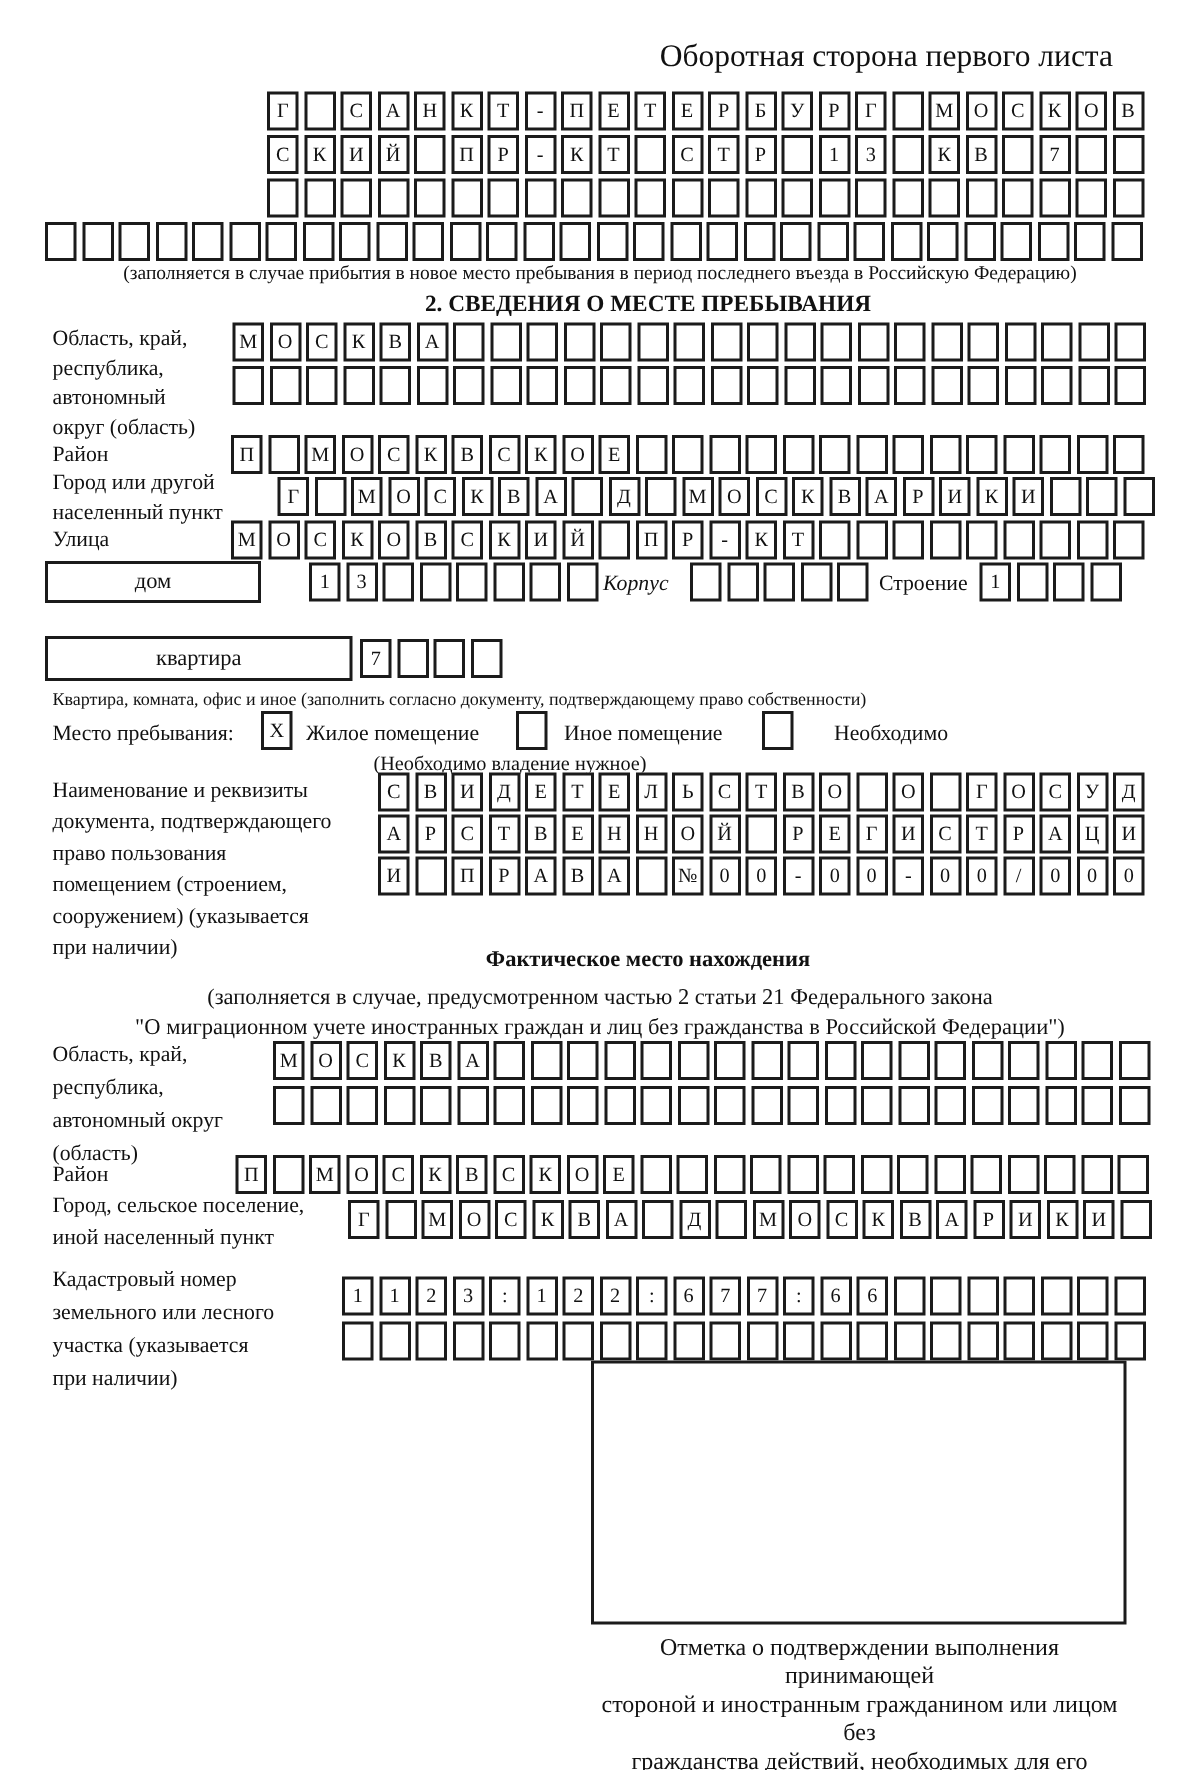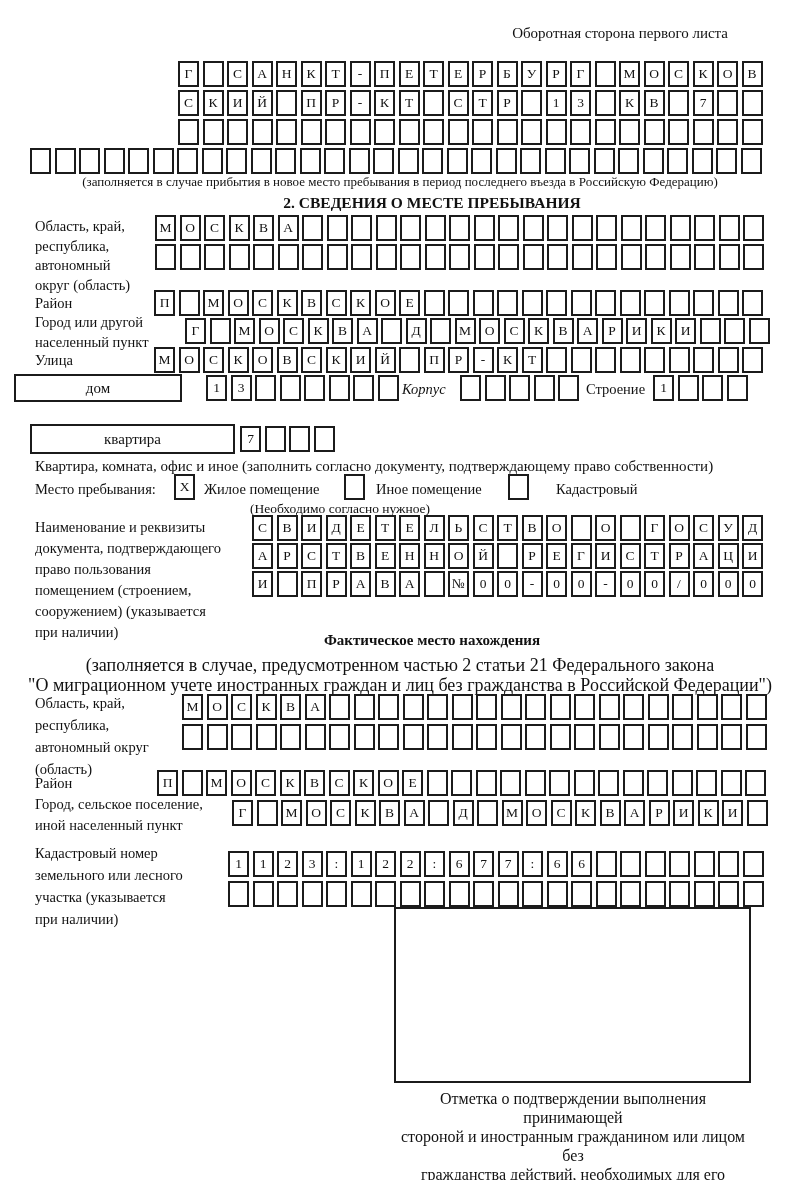--- a/index.html
+++ b/index.html
@@ -10,61 +10,61 @@
   .note{font-size:13px;line-height:17px;}
   .center{text-align:center;width:800px;left:0;}
   .bold{font-weight:bold;padding-left:32px;}
   .cellrow{display:flex;gap:3.5px;}
   .cell{width:21px;height:26px;box-sizing:border-box;border:2px solid #1b1b1b;background:#fff;
         display:inline-flex;align-items:center;justify-content:center;
         font-size:13.5px;line-height:1;flex:0 0 auto;}
   .bigbox{box-sizing:border-box;border:2px solid #1b1b1b;background:#fff;
           display:flex;align-items:center;justify-content:center;font-size:15px;}
   
-  .p-title{top:25px;right:72px;font-size:15px;}
+  .p-title{top:25px;right:58px;font-size:21px;}
   .p-prevlbl{top:63px;left:35px;}
   .p-prev1{top:61px;left:178px;}
   .p-prev2{top:90px;left:178px;}
   .p-prev3{top:119px;left:178px;}
   .p-prev4{top:148px;left:30px;}
   .p-prevnote{top:173px;}
   .p-s2title{top:194px;font-size:15.5px;}
   .p-reg-lbl{top:217px;left:35px;line-height:19.5px;}
   .p-reg1{top:215px;left:155px;}
   .p-reg2{top:244px;left:155px;}
   .p-dis-lbl{top:292px;left:35px;}
   .p-dis{top:290px;left:154px;}
   .p-city-lbl{top:312px;left:35px;line-height:20px;}
   .p-city{top:318px;left:185px;}
   .p-str-lbl{top:349px;left:35px;}
   .p-str{top:347px;left:154px;}
-  .p-housebox{top:374px;left:14px;width:168px;height:28px;}
+  .p-housebox{top:374px;left:30px;width:144px;height:28px;}
   .p-housecells{top:375px;left:206px;}
   .p-korpus-lbl{top:378px;left:402px;font-style:italic;}
   .p-korpuscells{top:375px;left:460px;}
   .p-stro-lbl{top:378px;left:586px;}
   .p-strocells{top:375px;left:653px;}
   .p-housenote{top:406px;left:35px;font-size:13.5px;}
   .p-aptbox{top:424px;left:30px;width:205px;height:30px;}
   .p-aptcells{top:426px;left:240px;}
-  .p-aptnote{top:458px;left:35px;font-size:15px;}
+  .p-aptnote{top:458px;left:35px;font-size:12px;}
   .p-stay-lbl{top:478px;left:35px;}
   .p-stay-c1{top:474px;left:174px;}
   .p-stay-o1{top:478px;left:204px;}
   .p-stay-c2{top:474px;left:344px;}
   .p-stay-o2{top:478px;left:376px;}
   .p-stay-c3{top:474px;left:508px;}
   .p-stay-o3{top:478px;left:556px;}
   .p-staynote{top:501px;left:35px;width:610px;text-align:center;font-size:13.5px;}
   .p-doc-lbl{top:517px;left:35px;line-height:21px;}
   .p-doc1{top:515px;left:252px;}
   .p-doc2{top:543px;left:252px;}
   .p-doc3{top:571px;left:252px;}
   .p-facttitle{top:632px;font-size:15px;}
-  .p-factnote{top:655px;font-size:18px;line-height:20px;white-space:pre-line;text-align:center;}
+  .p-factnote{top:655px;font-size:15px;line-height:20px;white-space:pre-line;text-align:center;}
   .p-freg-lbl{top:692px;left:35px;}
   .p-freg1{top:694px;left:182px;}
   .p-freg2{top:724px;left:182px;}
   .p-fdis-lbl{top:772px;left:35px;}
   .p-fdis{top:770px;left:157px;}
   .p-fcity-lbl{top:794px;left:35px;line-height:21px;}
   .p-fcity{top:800px;left:232px;}
   .p-cad-lbl{top:842px;left:35px;}
   .p-cad1{top:851px;left:228px;}
   .p-cad2{top:881px;left:228px;}
@@ -378,22 +378,22 @@
       <span class="cell"></span>
     </div>
   <div class="abs note p-aptnote">Квартира, комната, офис и иное (заполнить согласно документу, подтверждающему право собственности)</div>
 
   <div class="abs lbl p-stay-lbl">Место пребывания:</div>
   <span class="cell abs p-stay-c1">X</span>
   <div class="abs lbl p-stay-o1">Жилое помещение</div>
   <span class="cell abs p-stay-c2"></span>
   <div class="abs lbl p-stay-o2">Иное помещение</div>
   <span class="cell abs p-stay-c3"></span>
-  <div class="abs lbl p-stay-o3">Кадастровый</div>
-  <div class="abs p-staynote">(Необходимо согласно нужное)</div>
+  <div class="abs lbl p-stay-o3">Необходимо</div>
+  <div class="abs p-staynote">(Необходимо владение нужное)</div>
 
   <div class="abs lbl p-doc-lbl">Наименование и реквизиты
 документа, подтверждающего
 право пользования
 помещением (строением,
 сооружением) (указывается
 при наличии)</div>
   <div class="abs cellrow p-doc1">
       <span class="cell">С</span>
       <span class="cell">В</span>

